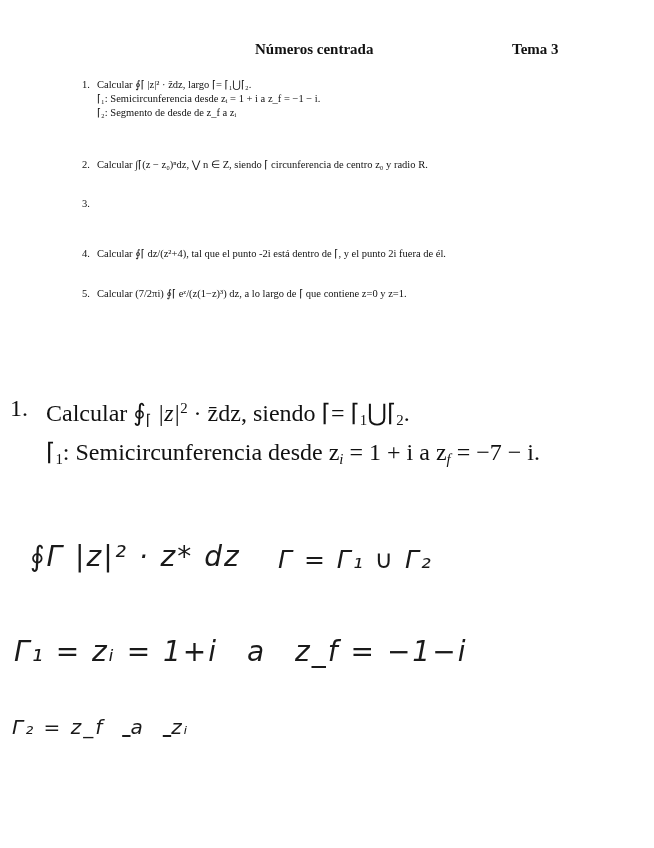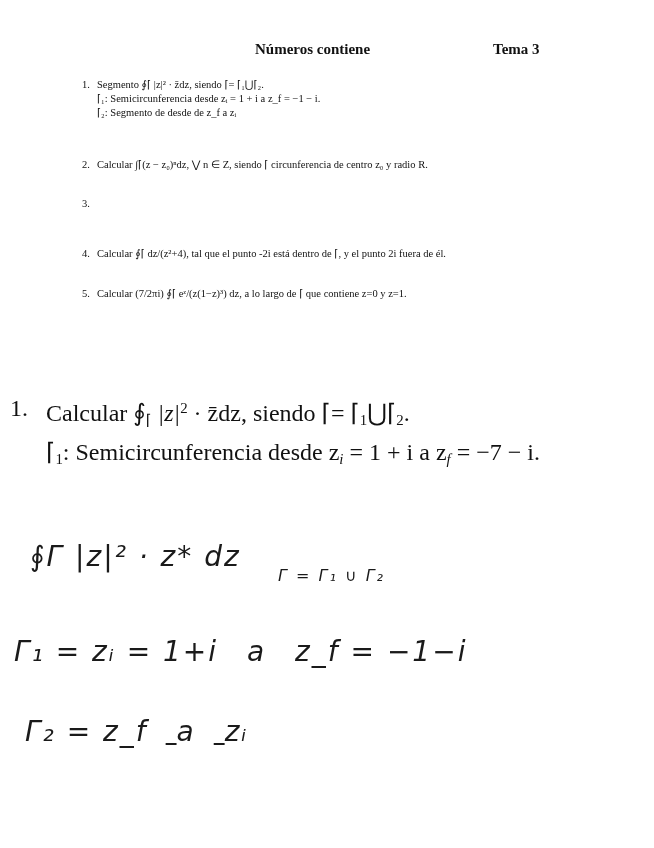--- a/index.html
+++ b/index.html
@@ -5,21 +5,21 @@
     html, body { margin: 0; padding: 0; background: #ffffff; }
     body {
       width: 654px; height: 848px; position: relative; overflow: hidden;
       font-family: "DejaVu Serif", "Liberation Serif", serif; color: #111;
     }
     .page-header {
       position: absolute; top: 41px; left: 0; width: 654px; height: 20px;
       font-family: "Liberation Serif", serif; font-weight: bold; font-size: 15px;
     }
     .header-title { position: absolute; left: 255px; top: 0; }
-    .header-tema { position: absolute; left: 493px; top: 0; }
+    .header-tema { position: absolute; left: 512px; top: 0; }
 
     .small-list {
       position: absolute; left: 82px; top: 78px; width: 500px;
       font-family: "Liberation Serif", serif; font-size: 10.5px; line-height: 14px;
     }
     .small-item { position: absolute; left: 0; width: 500px; }
     .item-num { position: absolute; left: 0; top: 0; }
     .item-body { margin-left: 15px; }
     .subline { display: block; }
     .m { font-style: italic; }
@@ -33,38 +33,38 @@
     .sub { font-size: 0.62em; vertical-align: -0.25em; }
     .sup { font-size: 0.62em; vertical-align: 0.55em; }
 
     .handwriting {
       position: absolute;
       font-family: "DejaVu Sans", sans-serif;
       font-style: italic; font-weight: 300;
       color: #1a1a1a; letter-spacing: 2px; text-align: right;
     }
     .hw-integral { left: 30px; top: 540px; font-size: 28px; }
-    .hw-gamma-union { left: 278px; top: 545px; font-size: 16px; margin-top: 21px; }
+    .hw-gamma-union { left: 278px; top: 545px; font-size: 25px; }
     .hw-gamma1 { left: 14px; top: 635px; font-size: 28px; }
-    .hw-gamma2 { left: 25px; top: 715px; font-size: 28px; text-decoration: underline; }
+    .hw-gamma2 { left: 12px; top: 715px; font-size: 20px; text-decoration: underline; }
     .hw-part { display: inline-block; margin-right: 18px; }
   </style>
 </head>
 <body>
 
 <div class="page-header">
-  <span class="header-title">Números contiene</span>
+  <span class="header-title">Números centrada</span>
   <span class="header-tema">Tema 3</span>
 </div>
 
 <div class="small-list">
   <div class="small-item" style="top:0px;">
     <span class="item-num">1.</span>
     <div class="item-body">
-      <span class="subline">Segmento ∮⌈ |z|² · z̄dz, siendo ⌈= ⌈₁⋃⌈₂.</span>
+      <span class="subline">Calcular ∮⌈ |z|² · z̄dz, largo ⌈= ⌈₁⋃⌈₂.</span>
       <span class="subline">⌈₁: Semicircunferencia desde zᵢ = 1 + i a z_f = −1 − i.</span>
       <span class="subline">⌈₂: Segmento de desde de z_f a zᵢ</span>
     </div>
   </div>
   <div class="small-item" style="top:80px;">
     <span class="item-num">2.</span>
     <div class="item-body">
       <span class="subline">Calcular ∫⌈(z − z₀)ⁿdz, ⋁ n ∈ Z, siendo ⌈ circunferencia de centro z₀ y radio R.</span>
     </div>
   </div>

